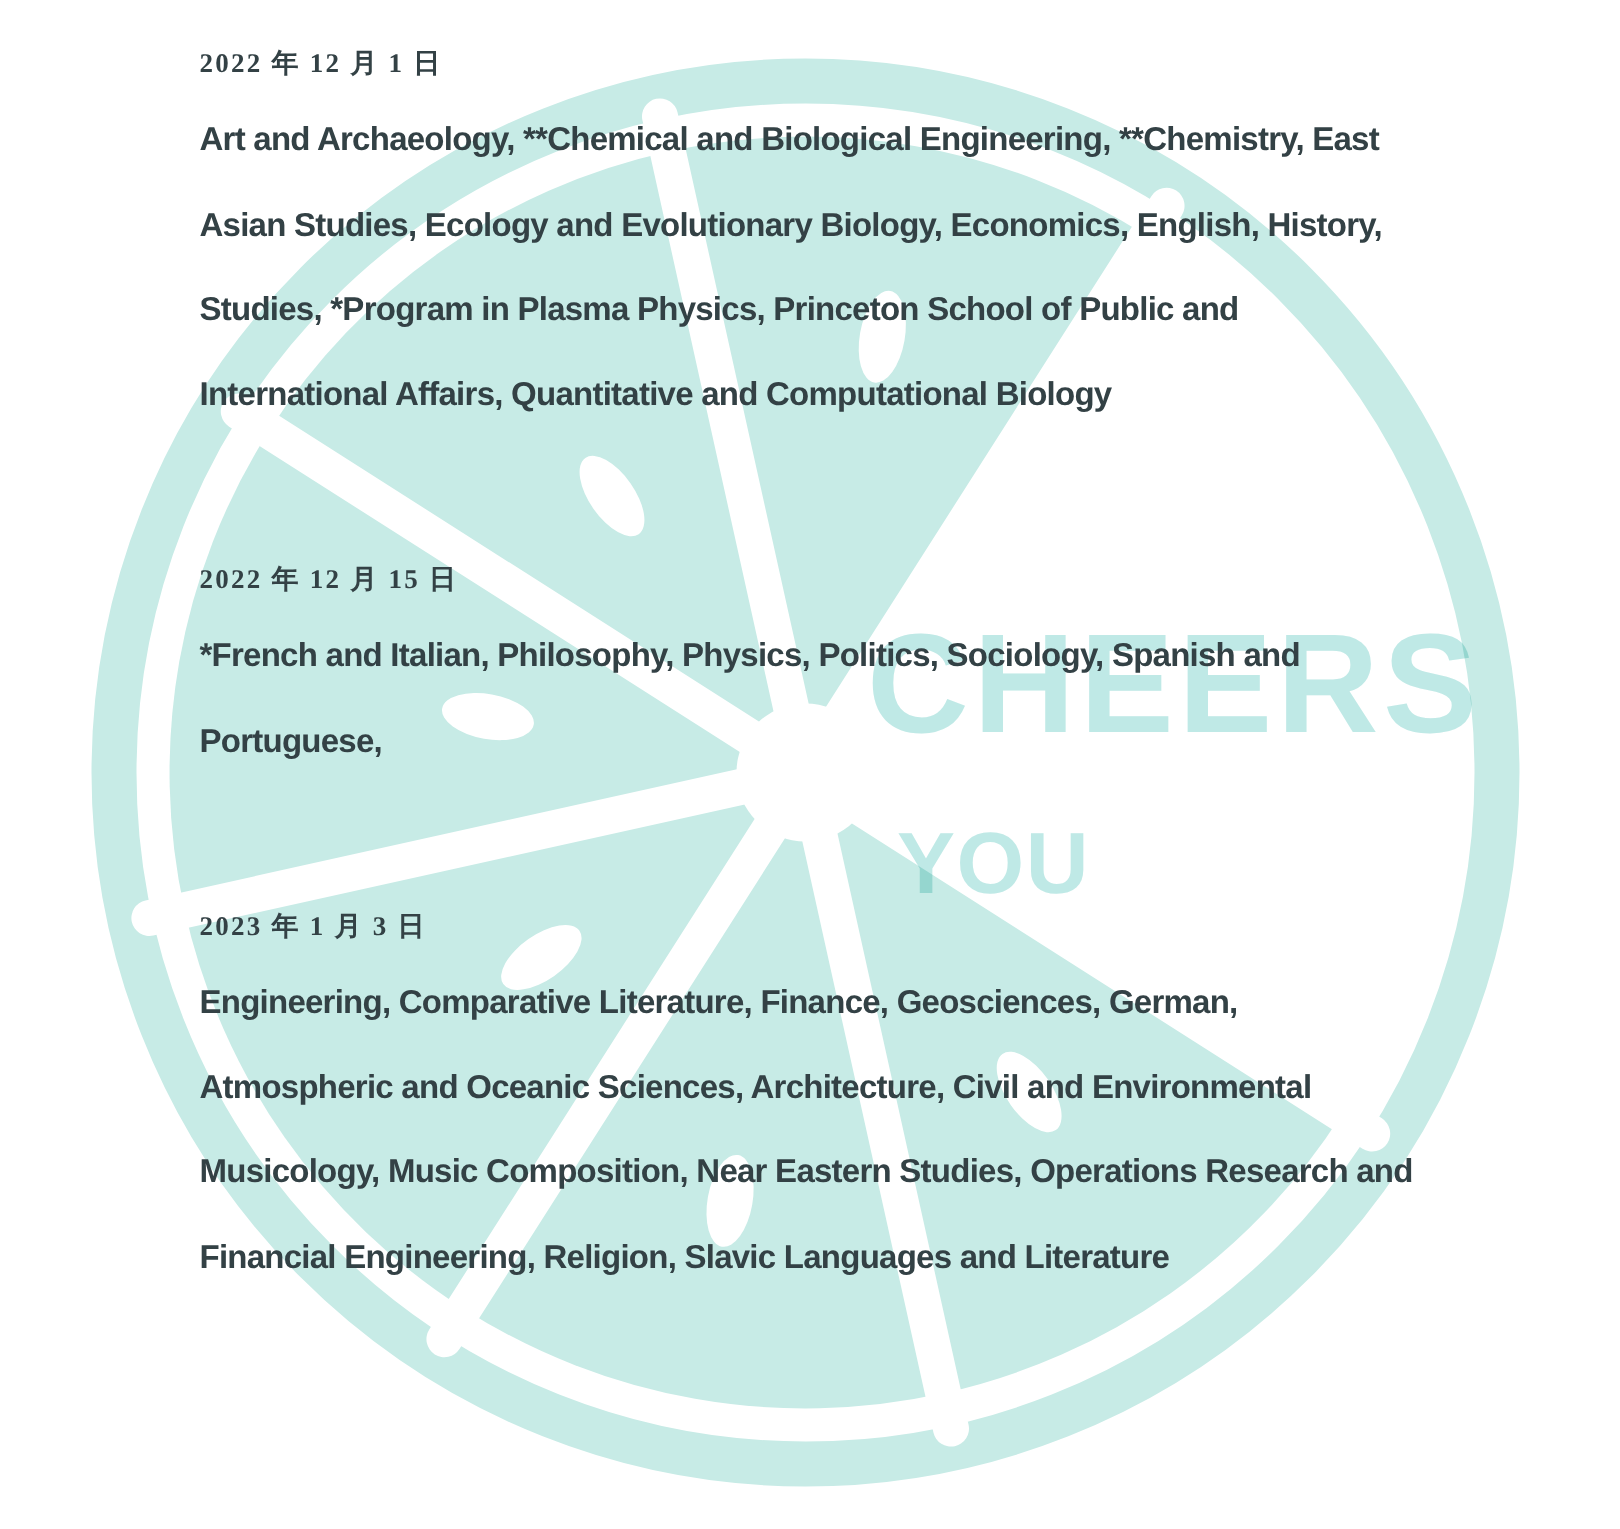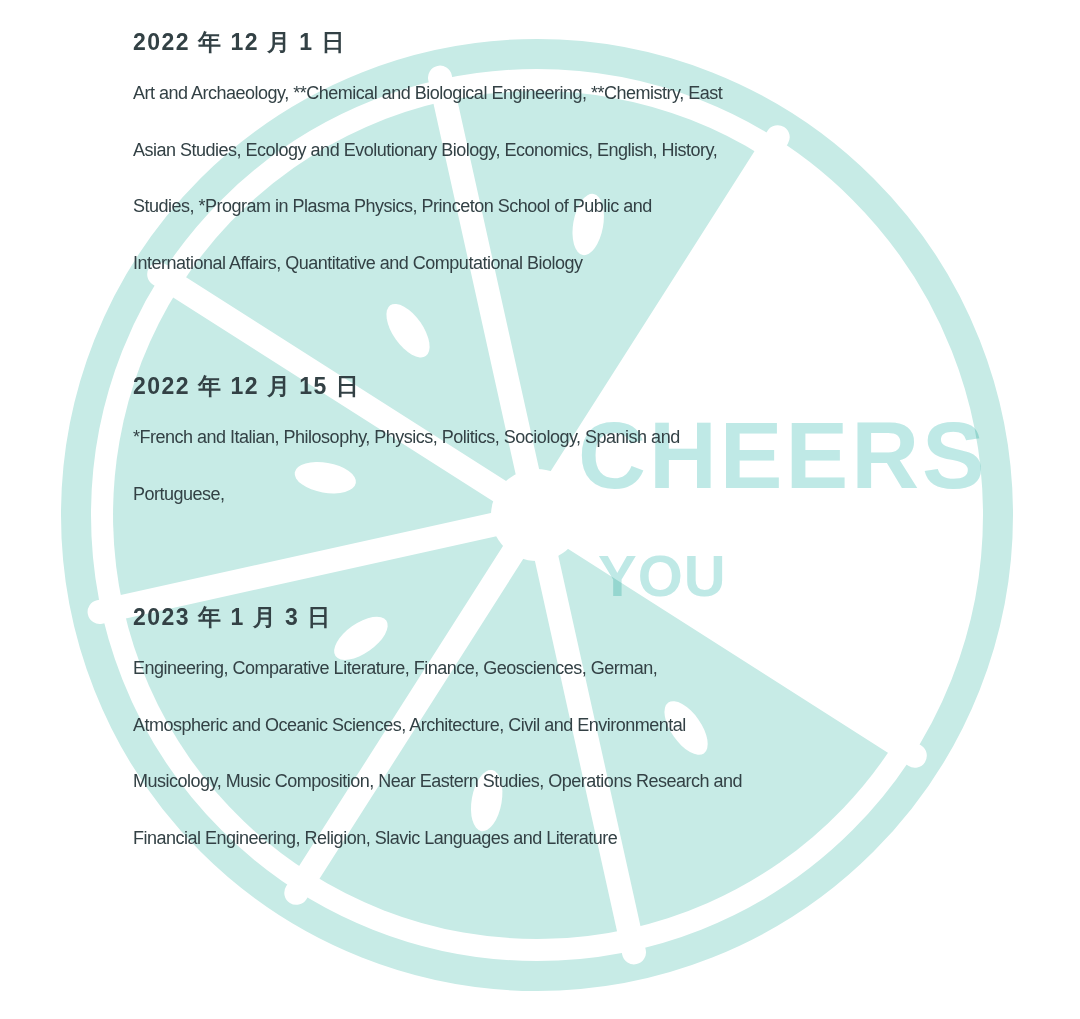--- a/index.html
+++ b/index.html
@@ -27,35 +27,36 @@
   }
   .wm-cheers{left:578px;top:409px;font-size:94px;}
   .wm-you{left:598px;top:547px;font-size:58px;letter-spacing:1px;}
   
   main{
     position:absolute;left:133px;top:27px;right:0;z-index:1;
   }
   section + section{margin-top:80px;}
   h2{
     margin:0;
-    font-family:Liberation Sans, sans-serif;
-    font-size:23px;
+    font-family:Liberation Serif, serif;
+    font-size:18px;
     font-weight:bold;
     line-height:30px;
     letter-spacing:1.5px;
     color:var(--ink,#334145);
     white-space:nowrap;
   }
   .para{margin-top:8px;}
   .line{
-    font-size:18px;
+    font-size:22px;
     letter-spacing:-0.5px;
     line-height:56.5px;
     color:var(--ink,#334145);
     white-space:nowrap;
+    font-weight:bold;
   }
 </style>
 </head>
 <body style="--ink: #334145; --wm-shape: #c7ebe6; --wm-text: #bfe9e6;">
 
 <div class="watermark">
   <svg width="1080" height="1019" viewBox="0 0 1080 1019" aria-hidden="true">
 
     <circle cx="537" cy="515" r="461" fill="none" stroke="var(--wm-shape,#c7ebe6)" stroke-width="30"></circle>
 

